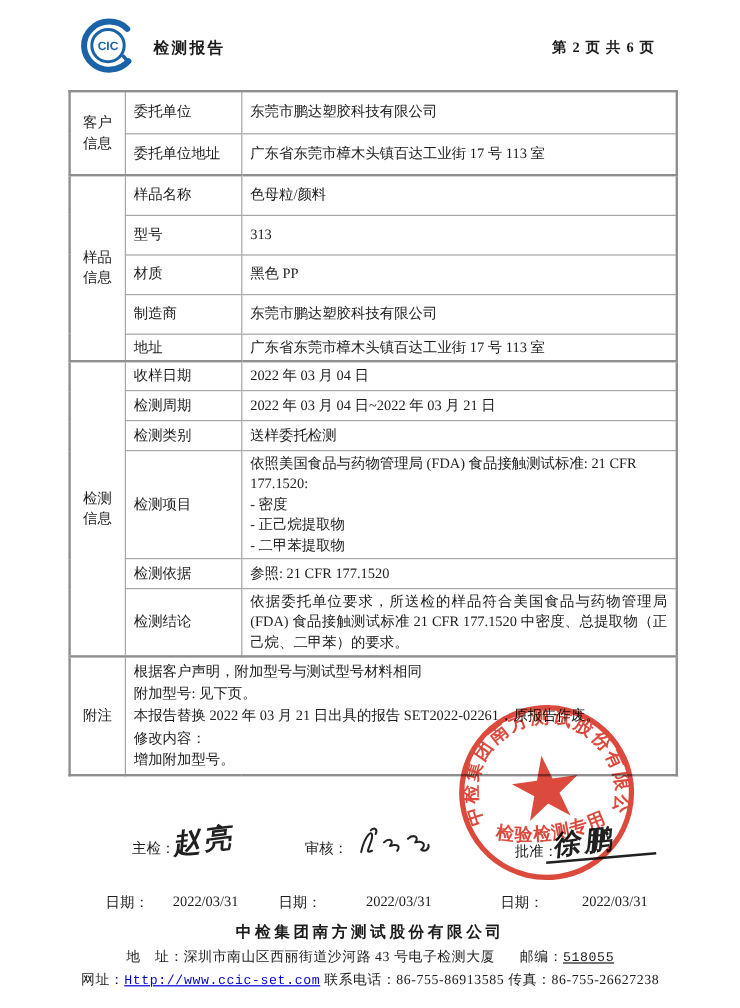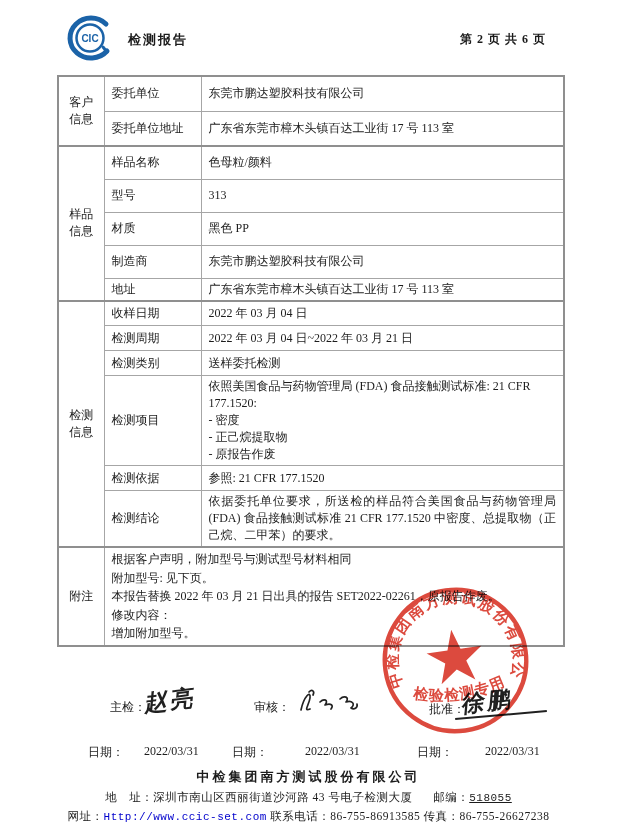--- a/index.html
+++ b/index.html
@@ -75,21 +75,21 @@
     pointer-events: none;
   }
 
   
   .footer { position: absolute; left: 0; top: 768px; width: 617px; text-align: center; }
   .footer-company { font-size: 13px; font-weight: bold; letter-spacing: 3px; }
   .footer-line { font-size: 11.5px; margin-top: 4px; letter-spacing: 0.5px; }
   .footer-line .mono { font-family: "Liberation Mono", "DejaVu Sans Mono", monospace; font-size: 11px; text-decoration: underline; }
   .footer-link {
     font-family: "Liberation Mono", "DejaVu Sans Mono", monospace;
-    font-size: 11px; color: #0000cc; 
+    font-size: 11px; color: #0000cc; text-decoration: underline;
   }
 </style>
 </head>
 <body>
 
 <div class="header">
   <svg class="logo" viewBox="0 0 56 54">
     <path d="M 44,13 A 21 20 0 1 0 45,40" fill="none" stroke="#1b63a8" stroke-width="5" stroke-linecap="round"></path>
     <circle cx="28" cy="27" r="13.5" fill="none" stroke="#1b63a8" stroke-width="2.5"></circle>
     <text x="28" y="31" text-anchor="middle" font-family="Liberation Sans, sans-serif" font-size="10" font-weight="bold" fill="#1b63a8">CIC</text>
@@ -152,21 +152,21 @@
     <td>检测类别</td>
     <td class="val">送样委托检测</td>
   </tr>
   <tr style="height:85px">
     <td>检测项目</td>
     <td class="val multiline">
       <div>依照美国食品与药物管理局 (FDA) 食品接触测试标准: 21 CFR</div>
       <div>177.1520:</div>
       <div>- 密度</div>
       <div>- 正己烷提取物</div>
-      <div>- 原报告作废</div>
+      <div>- 二甲苯提取物</div>
     </td>
   </tr>
   <tr style="height:25px">
     <td>检测依据</td>
     <td class="val">参照: 21 CFR 177.1520</td>
   </tr>
   <tr style="height:50px">
     <td>检测结论</td>
     <td class="val conclusion">依据委托单位要求，所送检的样品符合美国食品与药物管理局 (FDA) 食品接触测试标准 21 CFR 177.1520 中密度、总提取物（正己烷、二甲苯）的要求。</td>
   </tr>

